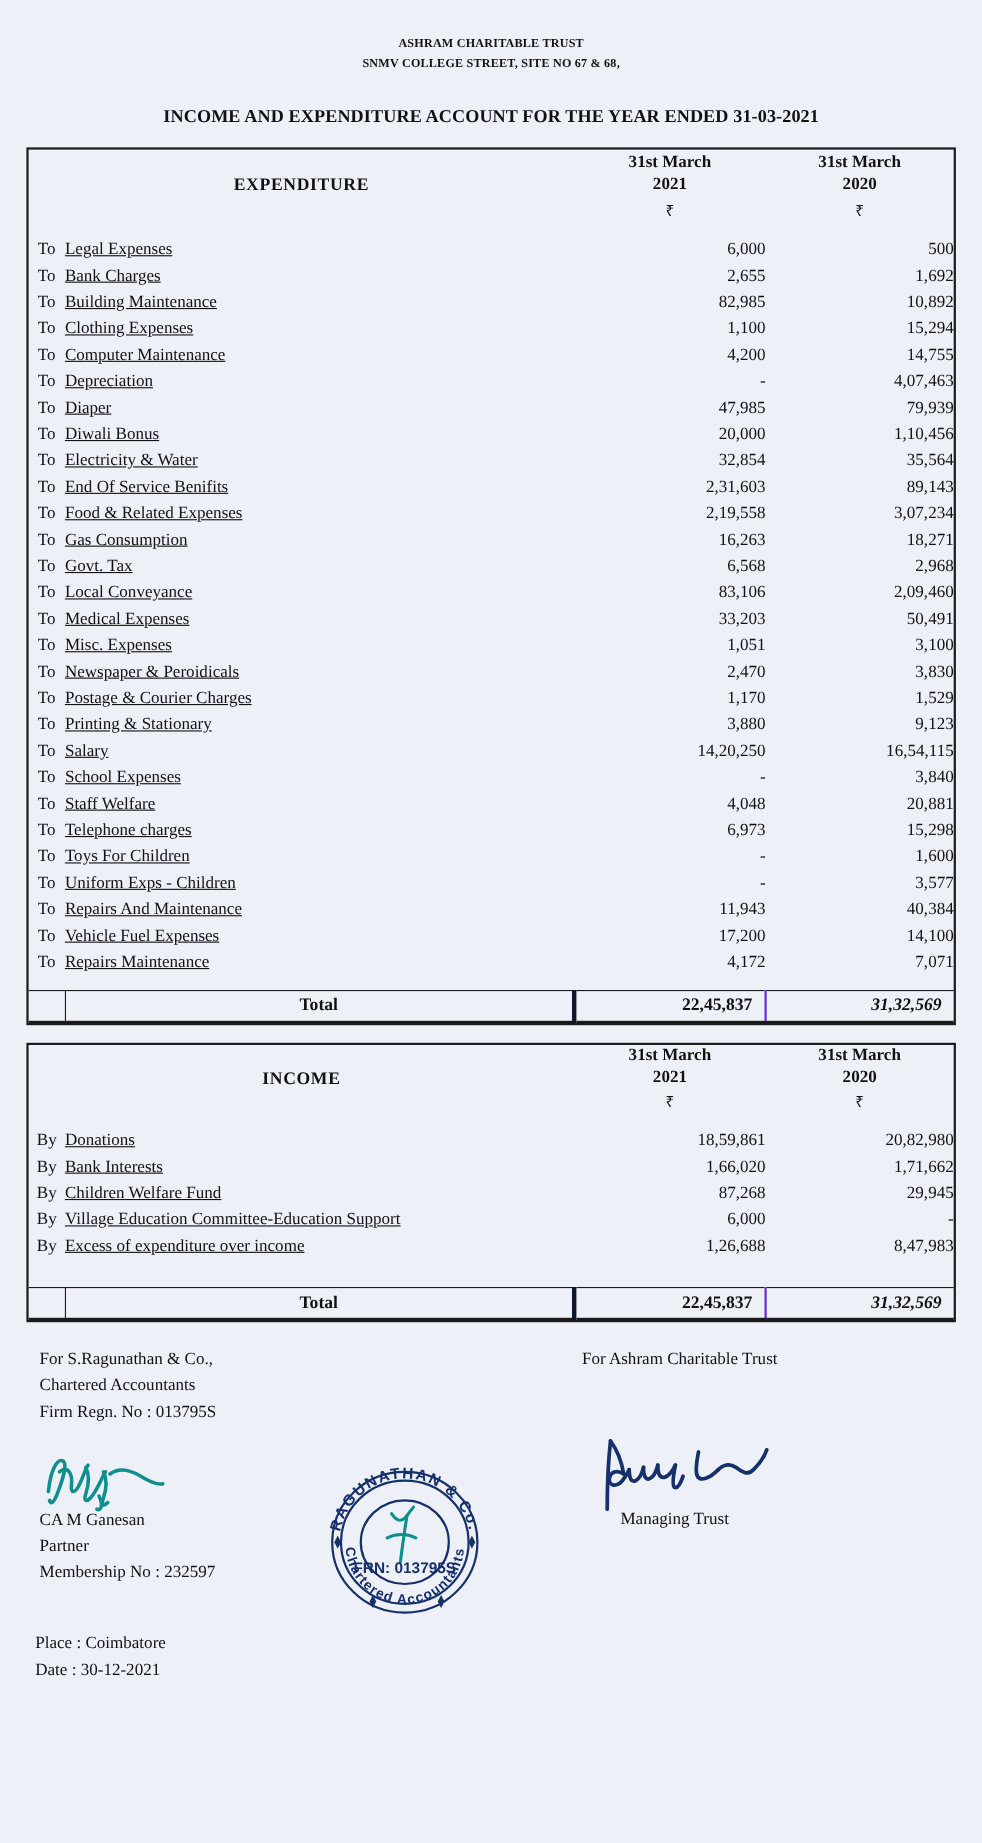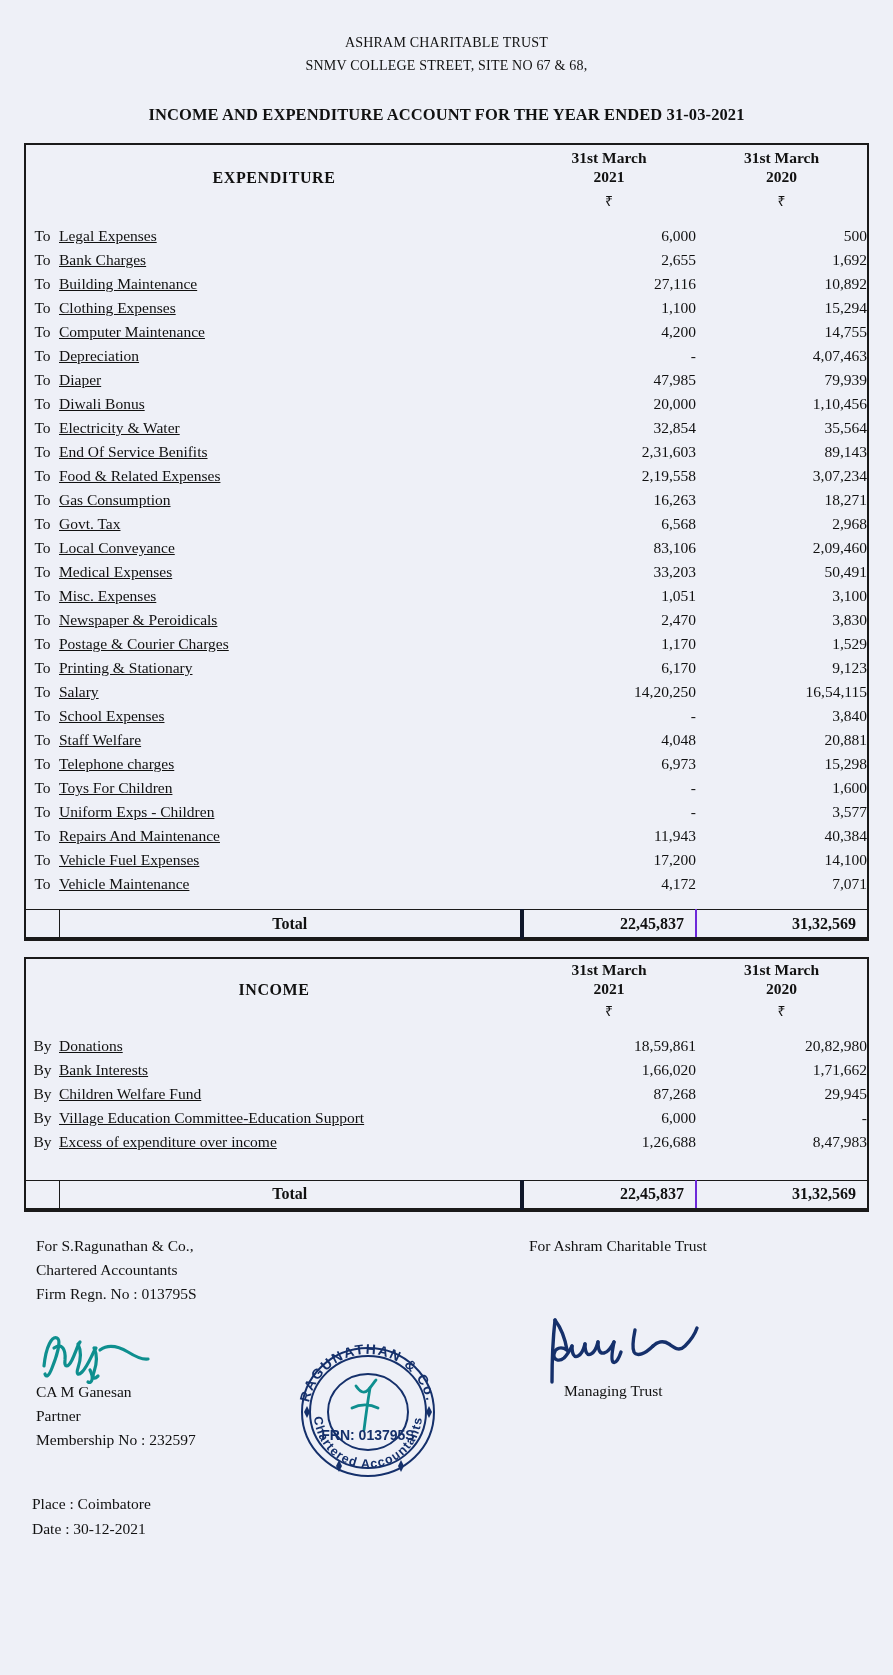--- a/index.html
+++ b/index.html
@@ -23,22 +23,22 @@
     padding: 0;
     box-sizing: border-box;
   }
 
   
   .doc-header {
     text-align: center;
     padding-top: 32px;
   }
   .doc-header .line {
-    font-weight: normal;
-    font-size: 14px;
+    font-weight: bold;
+    font-size: 11px;
     letter-spacing: 0.2px;
     line-height: 1.62;
     white-space: nowrap;
   }
   .doc-title {
     text-align: center;
     font-weight: bold;
     font-size: 16.5px;
     margin-top: 28px;
     margin-bottom: 18px;
@@ -132,21 +132,21 @@
   tr.total td.t-pre { border-right: 1.5px solid #1a1a1a; }
   tr.total td.t-label {
     text-align: center;
     border-right: 4px solid #0f172a;
   }
   tr.total td.t-num {
     text-align: right;
     padding-right: 11px;
     border-right: 2px solid #6d28d9;
   }
-  tr.total td.t-num.last { border-right: 0; }
+  tr.total td.t-num.last { border-right: 0; font-style: italic; }
 
   .gap { height: 16px; }
 
   
   .footer {
     position: relative;
     margin: 22px 24px 0 24px;
     height: 330px;
   }
   .foot-left {
@@ -257,21 +257,21 @@
           </tr>
           <tr class="item">
             <td class="r-pre">To</td>
             <td class="r-desc">Bank Charges</td>
             <td class="r-num">2,655</td>
             <td class="r-num last">1,692</td>
           </tr>
           <tr class="item">
             <td class="r-pre">To</td>
             <td class="r-desc">Building Maintenance</td>
-            <td class="r-num">27,116</td>
+            <td class="r-num">82,985</td>
             <td class="r-num last">10,892</td>
           </tr>
           <tr class="item">
             <td class="r-pre">To</td>
             <td class="r-desc">Clothing Expenses</td>
             <td class="r-num">1,100</td>
             <td class="r-num last">15,294</td>
           </tr>
           <tr class="item">
             <td class="r-pre">To</td>
@@ -353,21 +353,21 @@
           </tr>
           <tr class="item">
             <td class="r-pre">To</td>
             <td class="r-desc">Postage &amp; Courier Charges</td>
             <td class="r-num">1,170</td>
             <td class="r-num last">1,529</td>
           </tr>
           <tr class="item">
             <td class="r-pre">To</td>
             <td class="r-desc">Printing &amp; Stationary</td>
-            <td class="r-num">6,170</td>
+            <td class="r-num">3,880</td>
             <td class="r-num last">9,123</td>
           </tr>
           <tr class="item">
             <td class="r-pre">To</td>
             <td class="r-desc">Salary</td>
             <td class="r-num">14,20,250</td>
             <td class="r-num last">16,54,115</td>
           </tr>
           <tr class="item">
             <td class="r-pre">To</td>
@@ -406,21 +406,21 @@
             <td class="r-num last">40,384</td>
           </tr>
           <tr class="item">
             <td class="r-pre">To</td>
             <td class="r-desc">Vehicle Fuel Expenses</td>
             <td class="r-num">17,200</td>
             <td class="r-num last">14,100</td>
           </tr>
           <tr class="item">
             <td class="r-pre">To</td>
-            <td class="r-desc">Vehicle Maintenance</td>
+            <td class="r-desc">Repairs Maintenance</td>
             <td class="r-num">4,172</td>
             <td class="r-num last">7,071</td>
           </tr>
         </tbody>
       <tbody>
         <tr class="spacer-bot">
           <td class="r-pre"></td>
             <td class="r-desc"></td>
             <td class="r-num"></td>
             <td class="r-num last"></td>

